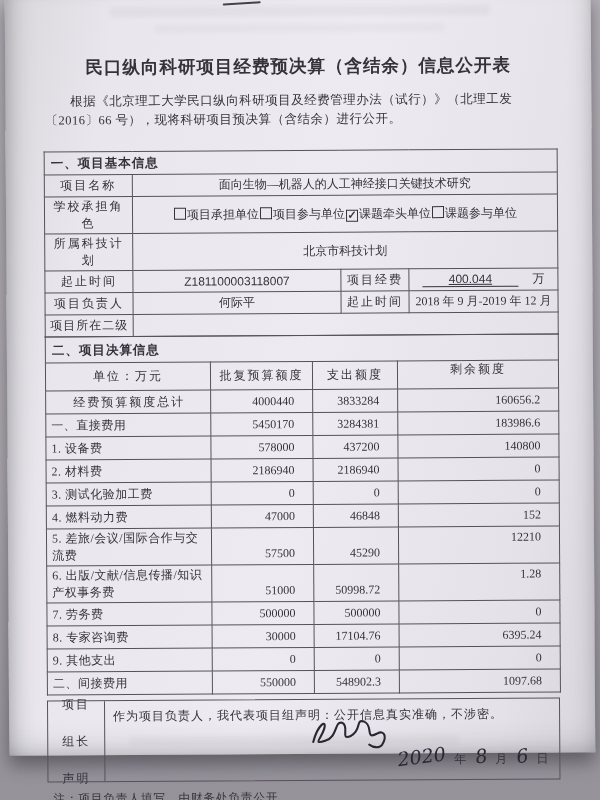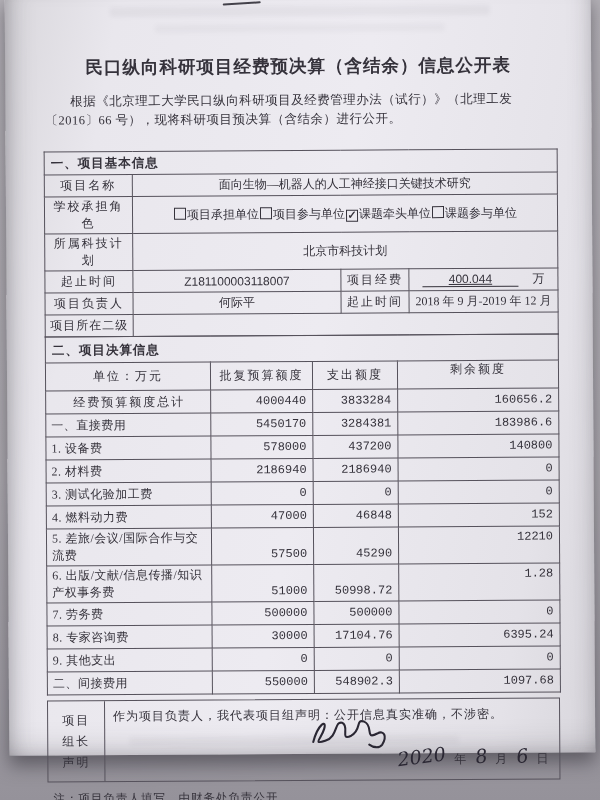--- a/index.html
+++ b/index.html
@@ -40,27 +40,27 @@
   .fundcell{white-space:nowrap;}
   .underlined{display:inline-block;min-width:96px;border-bottom:1px solid #35323b;text-align:center;margin-right:14px;text-decoration:underline;}
   .opt{white-space:nowrap;}
   .cb{display:inline-block;width:10px;height:10px;border:1px solid #35323b;vertical-align:-1px;margin:0 1px;line-height:9px;font-size:11px;text-align:center;}
   .cb.checked{font-weight:bold;}
 
   .t2 th{letter-spacing:2px;height:25px;}
   .t2 td{height:20px;}
   .c-label{text-align:left;padding-left:5px;letter-spacing:.5px;}
   .c-label.center{text-align:center;letter-spacing:2px;}
-  .c-budget,.c-spent,.c-remain{text-align:right;padding-right:6px;font-family:Liberation Mono, monospace;}
+  .c-budget,.c-spent,.c-remain{text-align:right;padding-right:18px;font-family:Liberation Serif, serif;}
   tr.tall td{height:31px;}
   tr.tall .c-budget,tr.tall .c-spent{vertical-align:bottom;padding-bottom:3px;}
   tr.tall .c-remain{vertical-align:top;padding-top:3px;}
 
   .decl{margin:5px 0 0 38px;width:513px;border:1px solid #56525c;display:flex;box-sizing:border-box;height:82px;}
-  .decl-left{width:56px;border-right:1px solid #56525c;display:flex;flex-direction:column;justify-content:center;align-items:center;gap:4px;font-size:12px;letter-spacing:2px;}
+  .decl-left{width:56px;border-right:1px solid #56525c;display:flex;flex-direction:column;justify-content:center;align-items:center;gap:20px;font-size:12px;letter-spacing:2px;}
   .decl-right{flex:1;position:relative;font-size:12px;}
   .statement{margin:7px 8px 0 8px;letter-spacing:1px;}
   .signline{position:absolute;left:72px;right:10px;bottom:11px;display:flex;align-items:baseline;}
   .signlabel{letter-spacing:1px;}
   .dategroup{margin-left:auto;display:flex;align-items:baseline;gap:4px;}
   .hand{font-family:"DejaVu Serif",serif;font-style:italic;font-size:19px;color:#2a2733;transform:rotate(-7deg);display:inline-block;margin:0 4px;}
   .dsuf{letter-spacing:1px;}
   .sig-svg{position:absolute;left:198px;top:12px;}
   .note{margin:9px 0 0 44px;font-size:11.5px;letter-spacing:1px;}
 </style>

